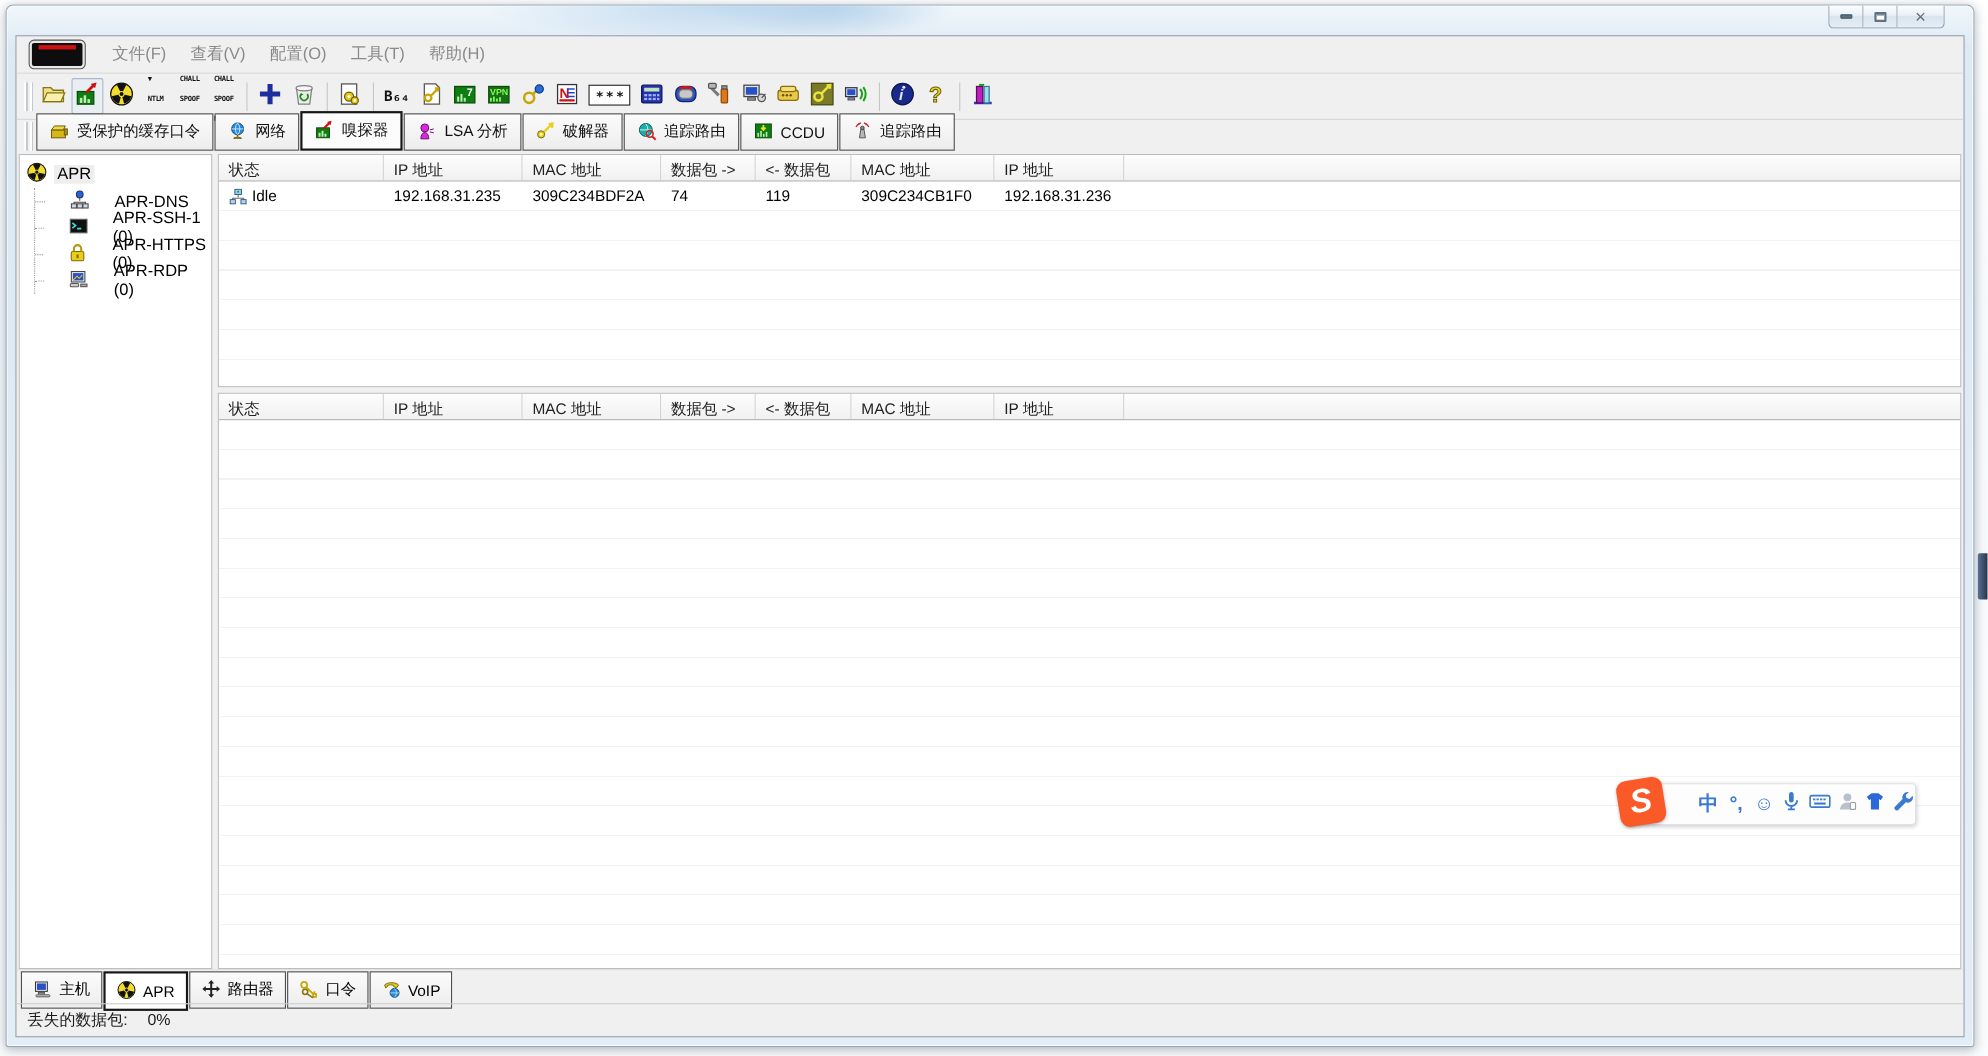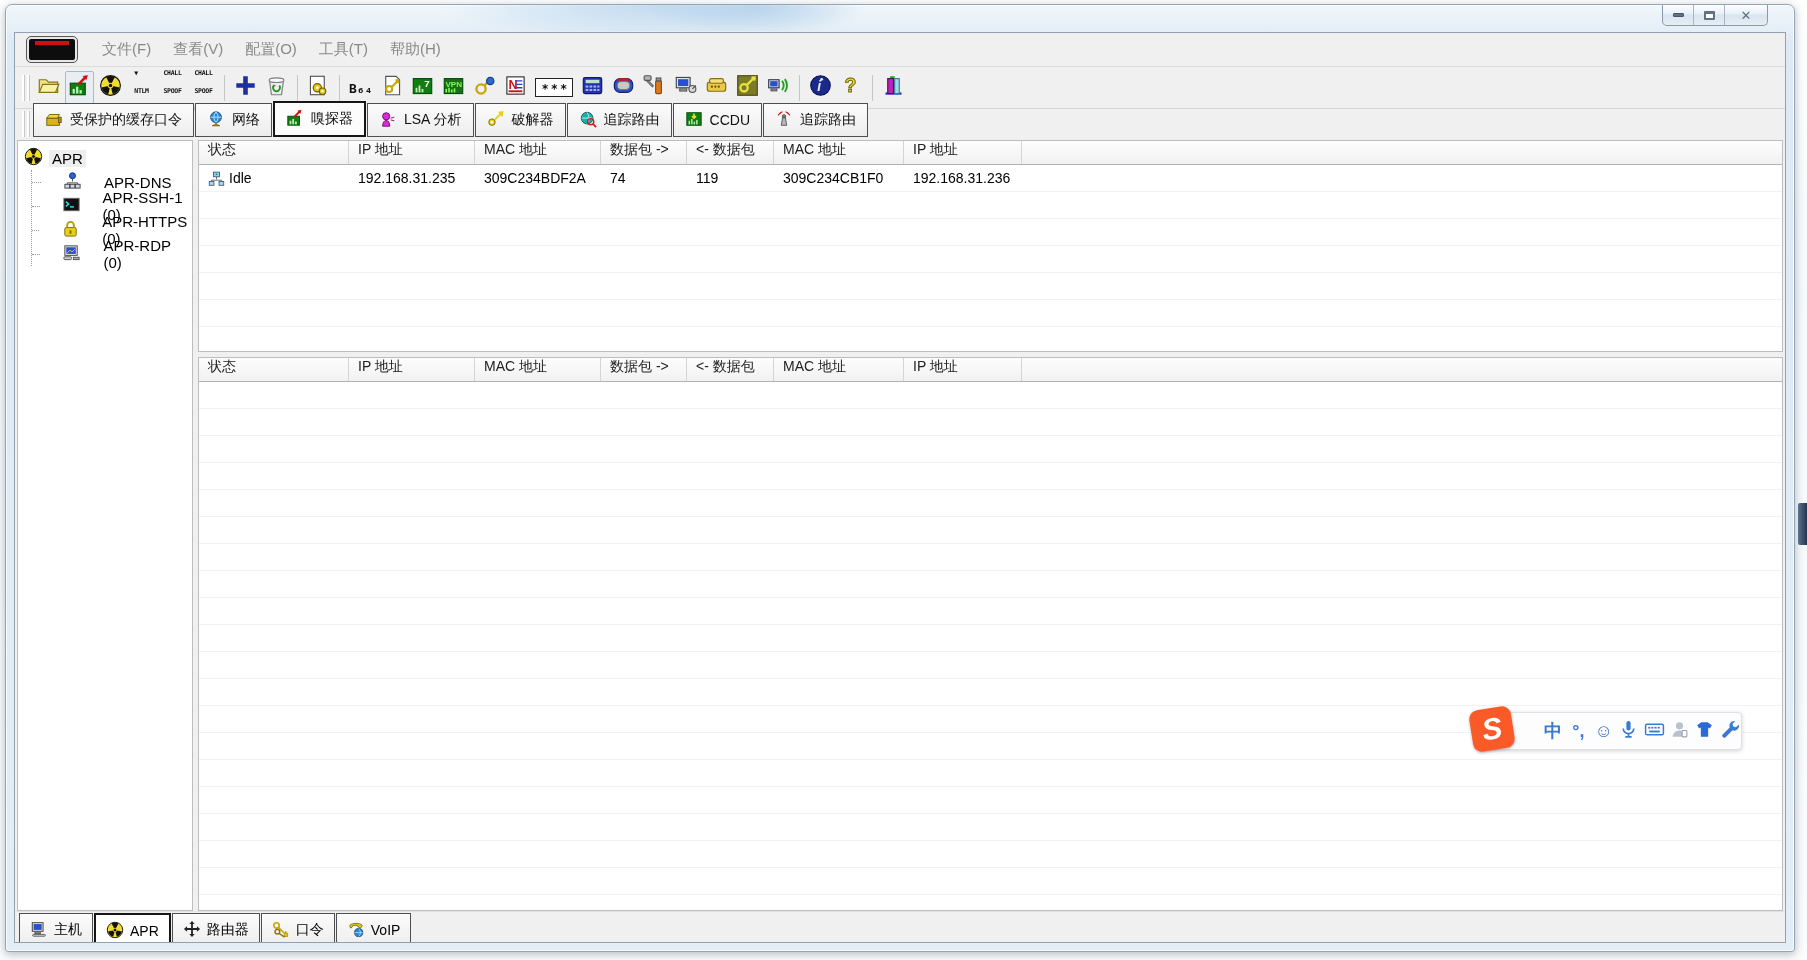--- a/index.html
+++ b/index.html
@@ -71,21 +71,21 @@
   .splitter { width:5px; }
 
   .main { flex:1; display:flex; flex-direction:column; min-width:0; }
   .panel { background:#fff; border:1px solid #bdbdbd; display:flex; flex-direction:column; overflow:hidden; }
   .panel.upper { height:212px; }
   .panel-gap { height:5px; }
   .panel.lower { flex:1; }
 
   .hdr { height:24px; display:flex; align-items:stretch; flex:0 0 auto;
     background:linear-gradient(#fdfdfd,#f1f1f1); border-bottom:1px solid #b2b2b2; }
-  .hcell { display:flex; align-items:flex-start; padding:0 9px; font-size:14px; color:#222;
+  .hcell { display:flex; align-items:flex-end; padding:0 9px; font-size:14px; color:#222;
     border-right:1px solid #d4d4d4; }
   .c0{width:150px}.c1{width:126px}.c2{width:126px}.c3{width:86px}.c4{width:87px}.c5{width:130px}.c6{width:118px}
 
   .rowsarea { flex:1; position:relative;
     background-image:repeating-linear-gradient(to bottom, transparent 0px, transparent 26px, #f2f2f5 26px, #f2f2f5 27px); }
   .trow { height:26px; display:flex; align-items:center; font-size:14px; color:#000; }
   .cell { padding:0 9px; display:flex; align-items:center; gap:4px; overflow:hidden; white-space:nowrap; }
   .cell-icon svg { width:17px; height:17px; display:block; }
 
   .inner-tabstrip { height:30px; flex:0 0 auto; border-top:1px solid #9b9b9b; background:#f0f0f0;
@@ -617,20 +617,24 @@
         <div class="btab">
           <span><svg viewBox="0 0 20 20">
               <path d="M3 6c3-3 11-3 14 0l-2 3-3-1.5v-1c-2-.8-4-.8-6 0v1L4 9z" fill="#e8c918" stroke="#7a6a08"></path>
               <circle cx="13" cy="14" r="4.5" fill="#2a8ad8" stroke="#114a7a"></circle>
               <path d="M8.5 14h9M13 9.5a7 7 0 0 1 0 9" stroke="#bfe6ff" stroke-width="0.8" fill="none"></path>
             </svg></span>
           <span>VoIP</span>
         </div>
       </div>
 
+    <div class="statusbar">
+      <span>丢失的数据包:</span>
+      <span>0%</span>
+    </div>
 
   </div>
 </div>
 
 <div class="ime-bar">
 
 <span class="ime-ico">
       <span>
         <span class="slogo">S</span>
       </span>

